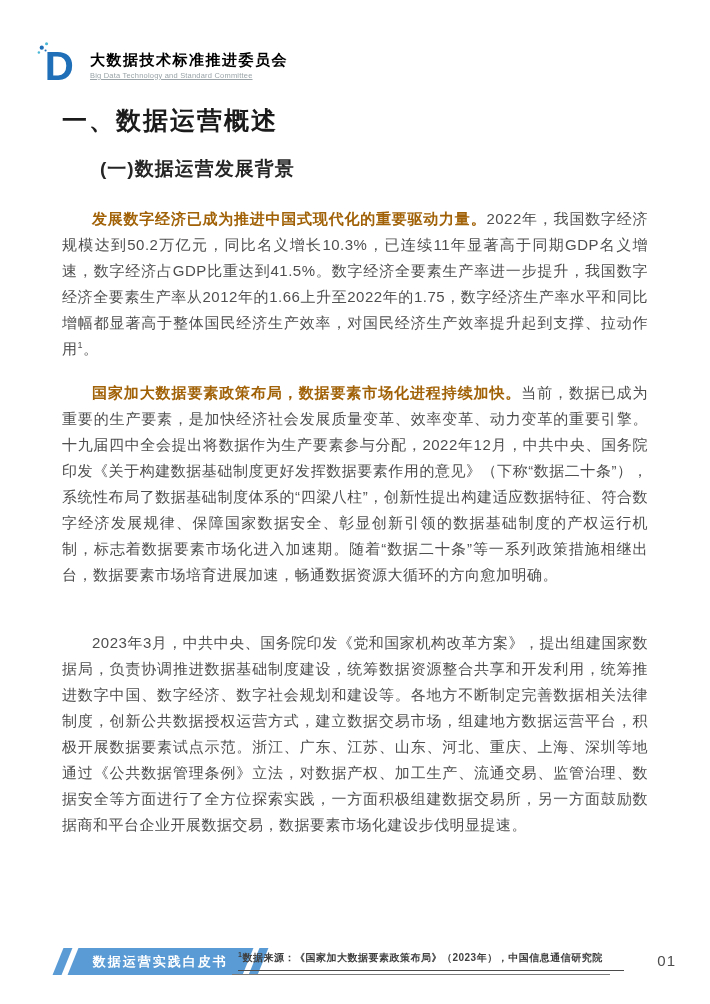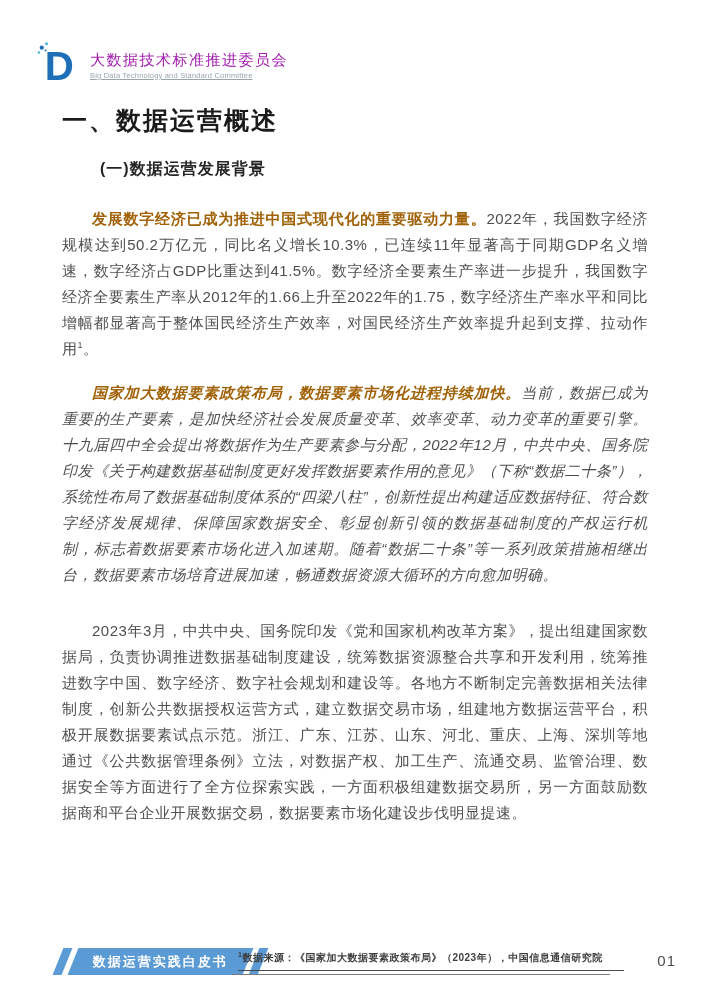--- a/index.html
+++ b/index.html
@@ -9,43 +9,43 @@
     background:#ffffff;
     margin:0 auto;
     font-family:"Liberation Sans","DejaVu Sans",sans-serif;
     overflow:hidden;
   }
 
   
   .header { position:absolute; top:40px; left:36px; display:flex; align-items:center; }
   .logo-icon { width:46px; height:46px; flex:0 0 auto; }
   .logo-text { margin-left:8px; }
-  .logo-cn { font-size:15px; font-weight:normal; color:#a21caf; letter-spacing:1.5px; line-height:18px; }
+  .logo-cn { font-size:15px; font-weight:bold; color:#000000; letter-spacing:1.5px; line-height:18px; }
   .logo-en { font-size:7.5px; color:#9aa4a8; letter-spacing:0.2px; margin-top:2px;text-decoration:underline; }
 
   
   .content { position:absolute; top:104px; left:62px; width:586px; }
   .section-title {
     margin:0; font-size:25px; font-weight:bold; color:#1b1b1b;
     letter-spacing:2px; line-height:32px;
   }
   .subsection-title {
-    margin:22px 0 0 38px; font-size:16px; font-weight:bold;
+    margin:22px 0 0 38px; font-size:19px; font-weight:bold;
     color:#252525; letter-spacing:1px; line-height:22px;
   }
   .para {
     margin:0; margin-top:26px;
     font-size:15px; line-height:26px; color:#4f4f4f;
     text-align:justify; text-justify:inter-ideograph;
     text-indent:2em; letter-spacing:0.5px;
   }
   .para .lead { font-weight:bold; color:#a16207; }
   .para sup { font-size:9px; vertical-align:super; line-height:0; }
-  .para-2 { margin-top:18px;font-style:italic; }
-  .para-3 { margin-top:30px; }
+  .para-2 { margin-top:18px; }
+  .para-3 { margin-top:42px; }
 
   
   .footer-badge {
     position:absolute; left:58px; top:948px;
     display:flex; align-items:stretch; height:27px;
   }
   .badge-slash {
     width:9px; background:#5b9bd5;
     transform:skewX(-22deg); margin-right:6px;
   }

